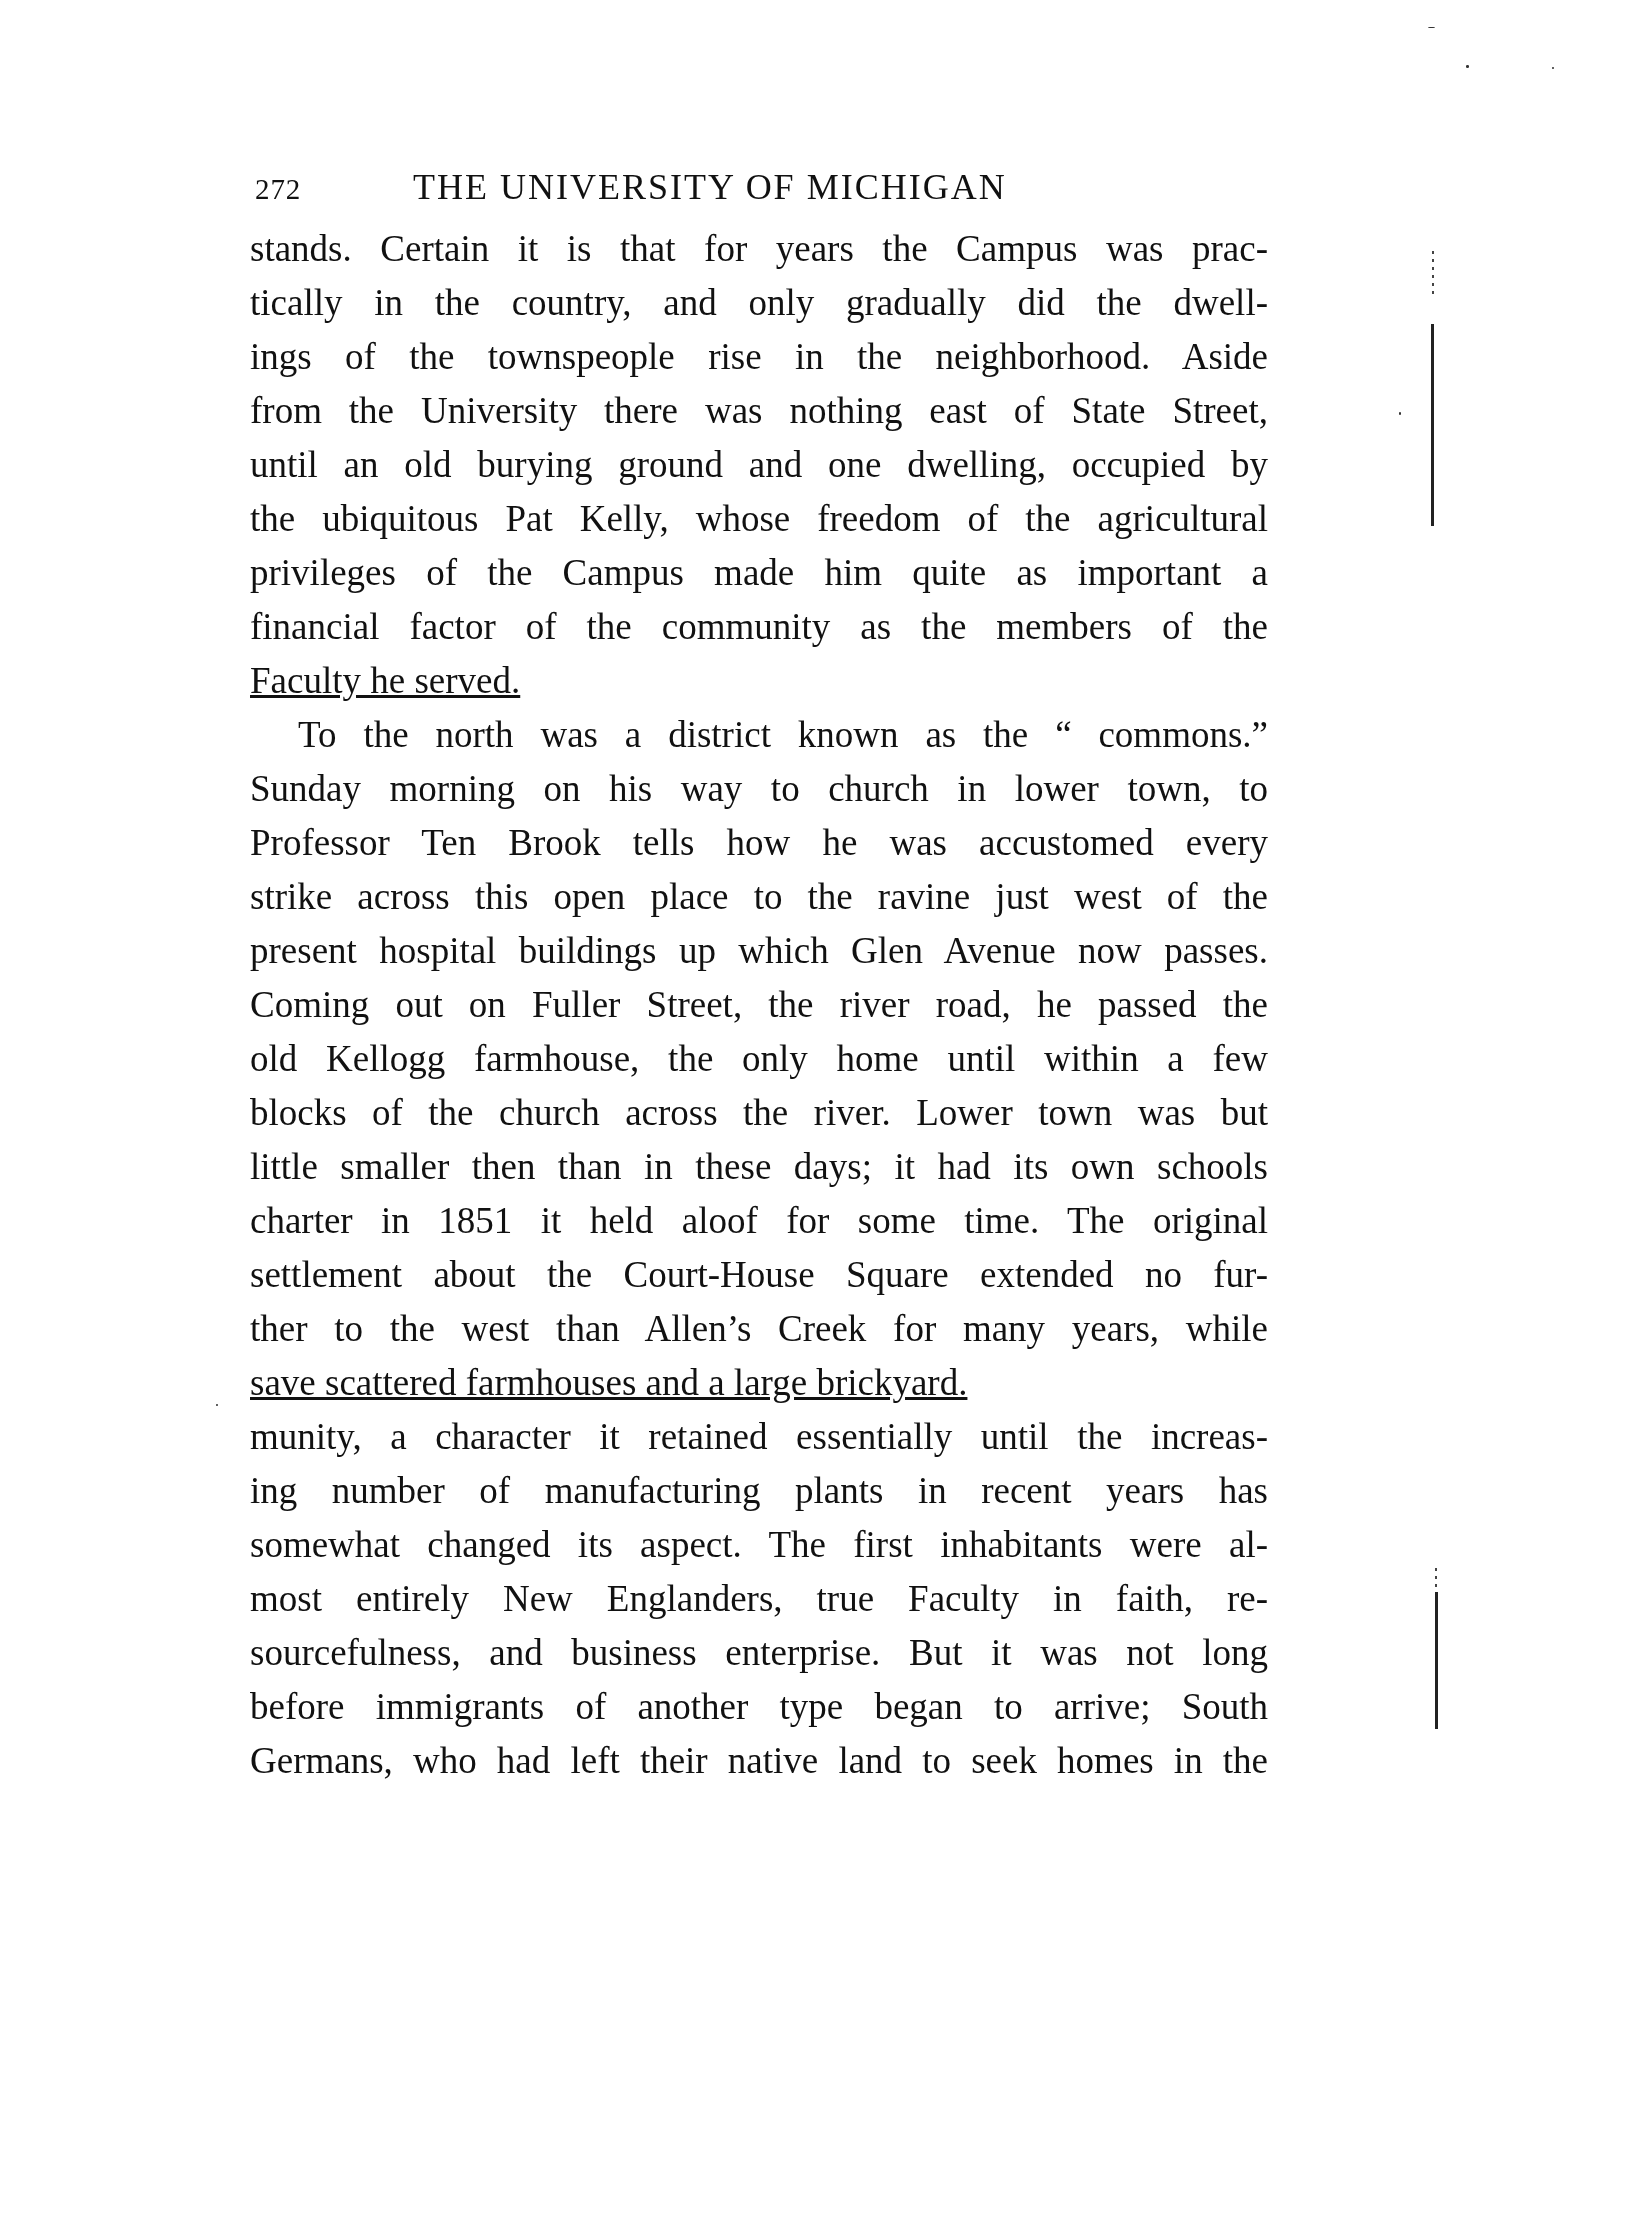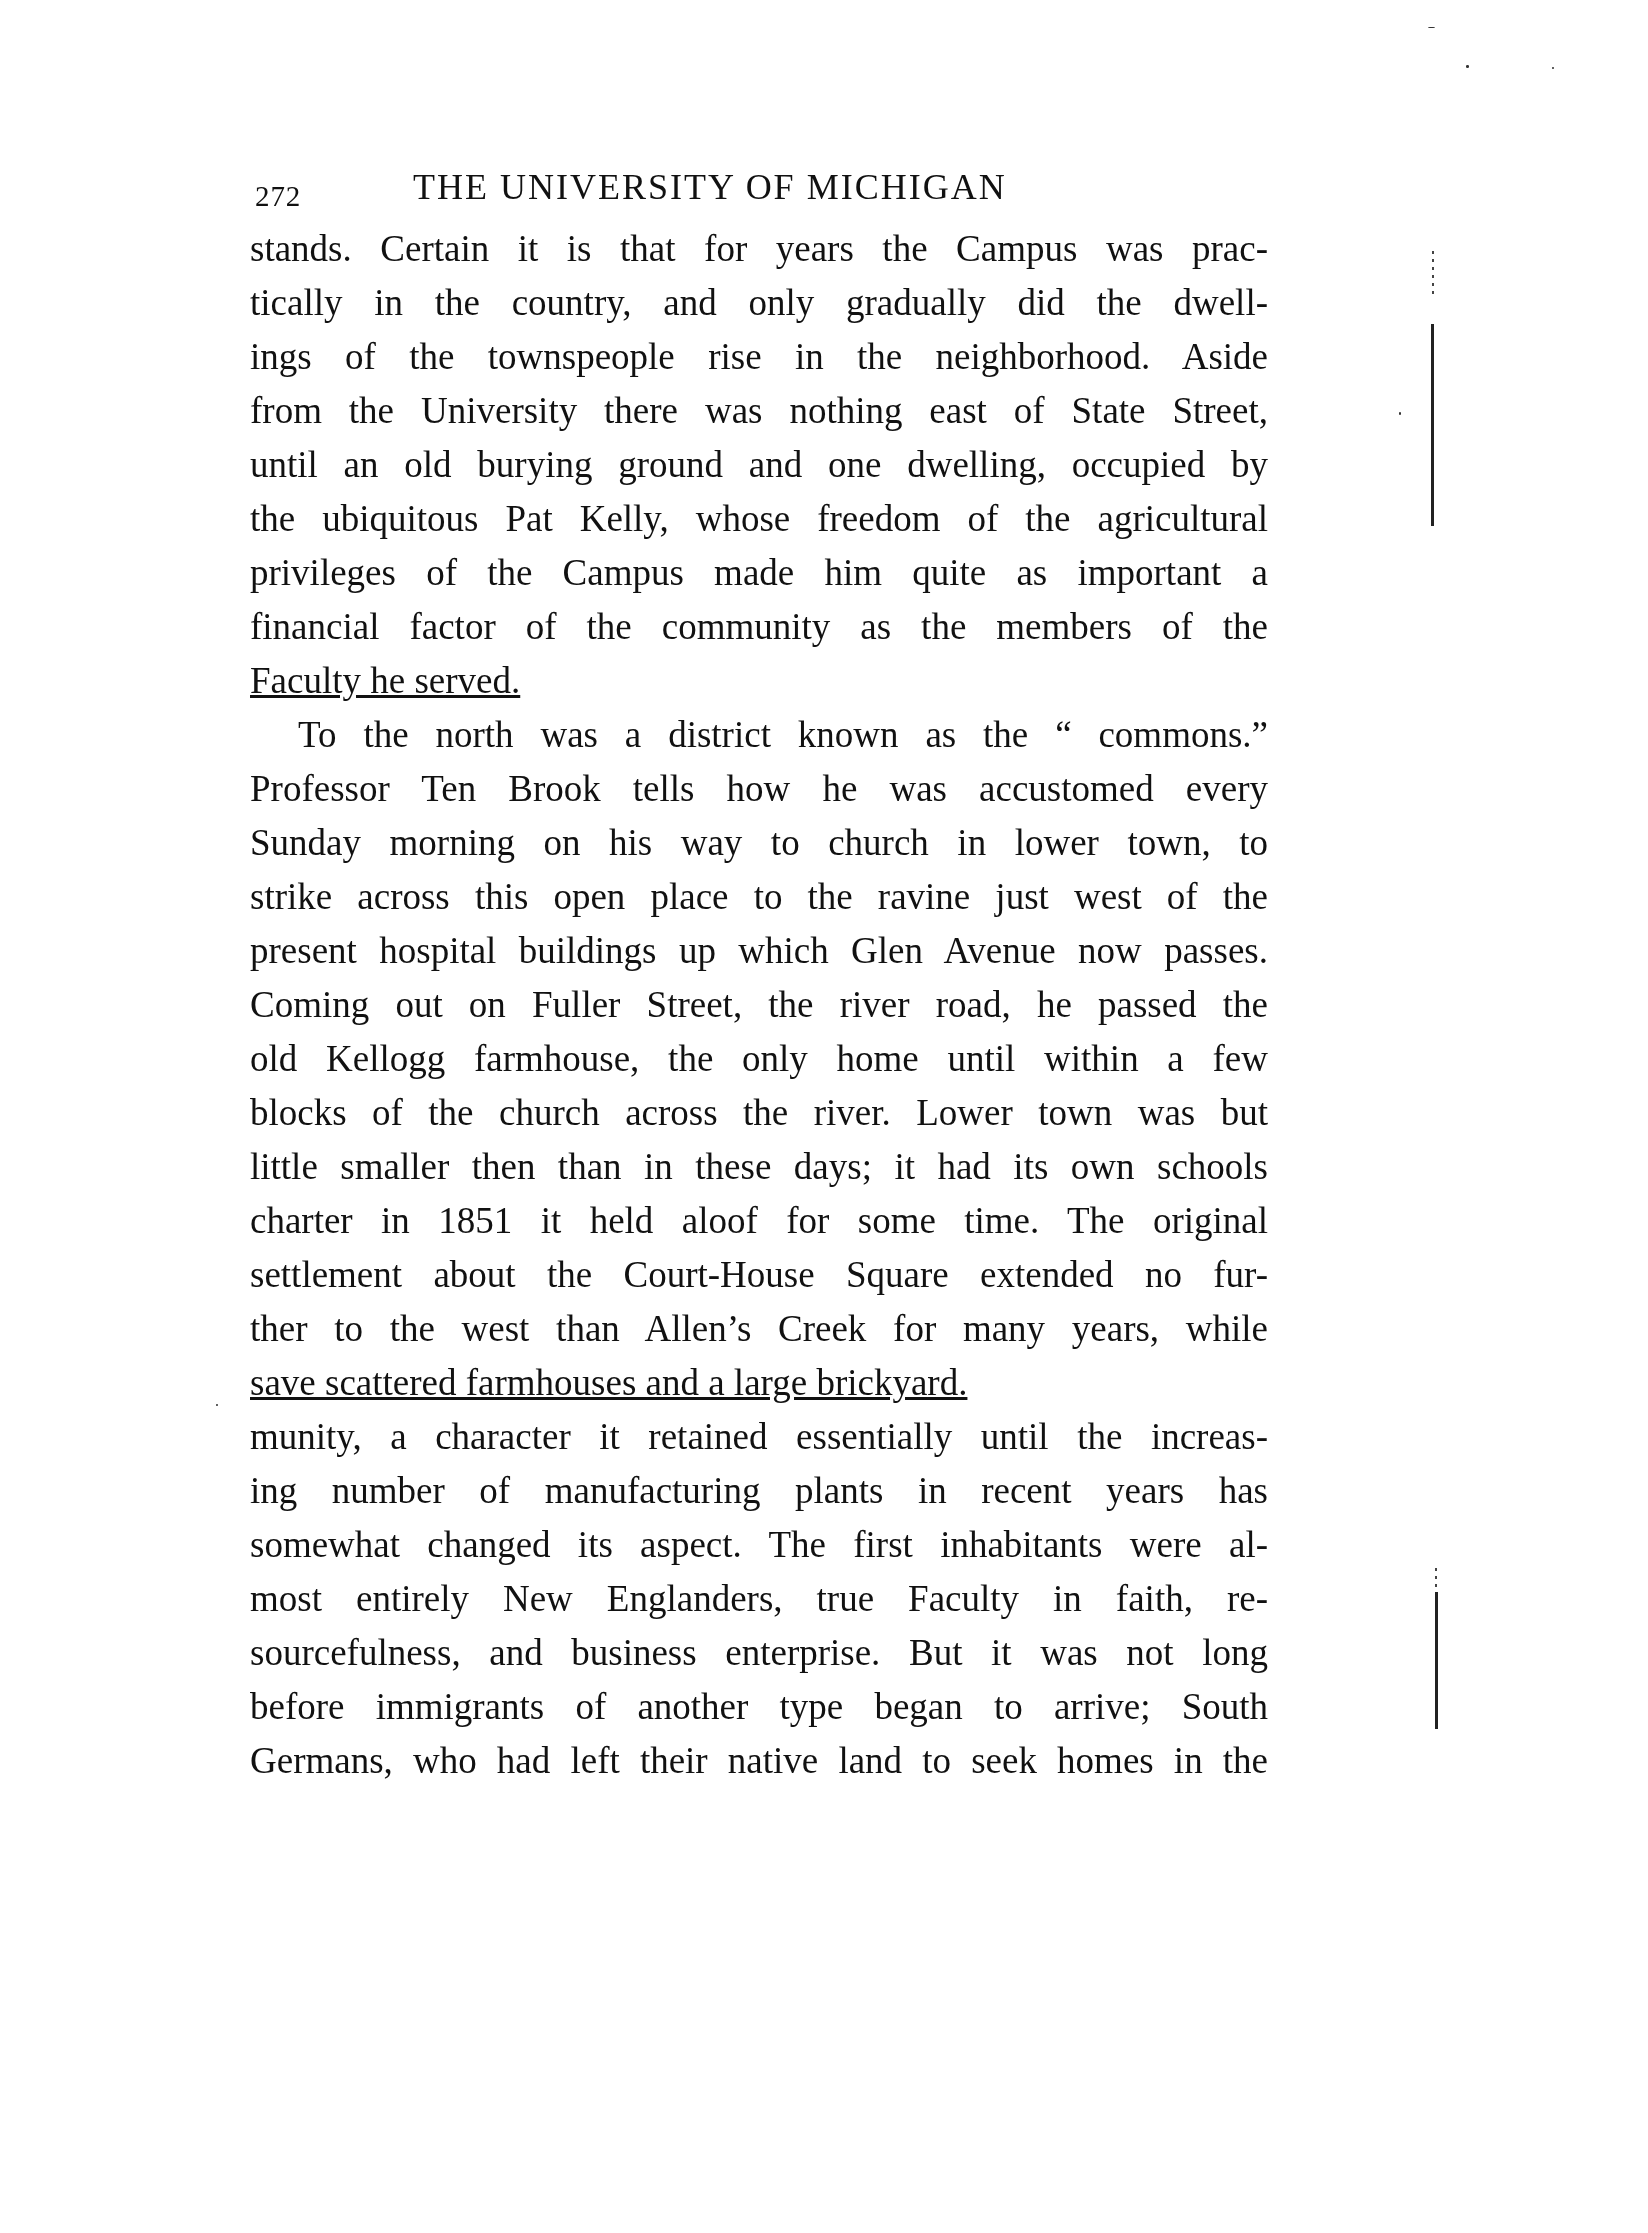--- a/index.html
+++ b/index.html
@@ -1,20 +1,20 @@
 <!DOCTYPE html>
 <html style="font-size:14px"><head>
 <meta charset="utf-8">
 <style>
   html, body { margin: 0; padding: 0; background: #ffffff; }
   body { width: 1648px; height: 2233px; position: relative; overflow: hidden;
          font-family: "Liberation Serif", "DejaVu Serif", serif; color: #111; }
   .running-head { position: absolute; left: 255px; top: 165px; width: 1013px; height: 44px;
                   font-size: 36px; line-height: 44px; white-space: nowrap; }
-  .page-number { position: absolute; left: 0; top: 1.8px; font-size: 29px; letter-spacing: 0.9px; margin-top: 7px; }
+  .page-number { position: absolute; left: 0; top: 1.8px; font-size: 29px; letter-spacing: 0.9px; }
   .head-title { position: absolute; left: 158px; top: 0; letter-spacing: 2px; }
   .body-text { position: absolute; left: 250px; top: 222px; width: 1018px; }
   .line { height: 54px; line-height: 54px; font-size: 37px; white-space: nowrap;
           text-align: justify; text-align-last: justify; overflow: visible; }
   .line.last { text-align-last: left; text-decoration: underline; }
   .line.indent { padding-left: 48px; }
   .scan-mark { position: absolute; background: #222; width: 2.7px; }
   .scan-dots { position: absolute; width: 1.8px;
                background: repeating-linear-gradient(to bottom, #444 0 2.7px, transparent 2.7px 8px); }
   .speck { position: absolute; width: 2.7px; height: 2.7px; background: #333; border-radius: 50%; }
@@ -36,22 +36,22 @@
     <div class="line">from the University there was nothing east of State Street,</div>
     <div class="line">until an old burying ground and one dwelling, occupied by</div>
     <div class="line">the ubiquitous Pat Kelly, whose freedom of the agricultural</div>
     <div class="line">privileges of the Campus made him quite as important a</div>
     <div class="line">financial factor of the community as the members of the</div>
     <div class="line last">Faculty he served.</div>
   </div>
 
   <div>
     <div class="line indent">To the north was a district known as the “ commons.”</div>
+    <div class="line">Sunday morning on his way to church in lower town, to</div>
     <div class="line">Professor Ten Brook tells how he was accustomed every</div>
-    <div class="line">Sunday morning on his way to church in lower town, to</div>
     <div class="line">strike across this open place to the ravine just west of the</div>
     <div class="line">present hospital buildings up which Glen Avenue now passes.</div>
     <div class="line">Coming out on Fuller Street, the river road, he passed the</div>
     <div class="line">old Kellogg farmhouse, the only home until within a few</div>
     <div class="line">blocks of the church across the river.  Lower town was but</div>
     <div class="line">little smaller then than in these days; it had its own schools</div>
     <div class="line">charter in 1851 it held aloof for some time.  The original</div>
     <div class="line">settlement about the Court-House Square extended no fur-</div>
     <div class="line">ther to the west than Allen’s Creek for many years, while</div>
     <div class="line last">save scattered farmhouses and a large brickyard.</div>

